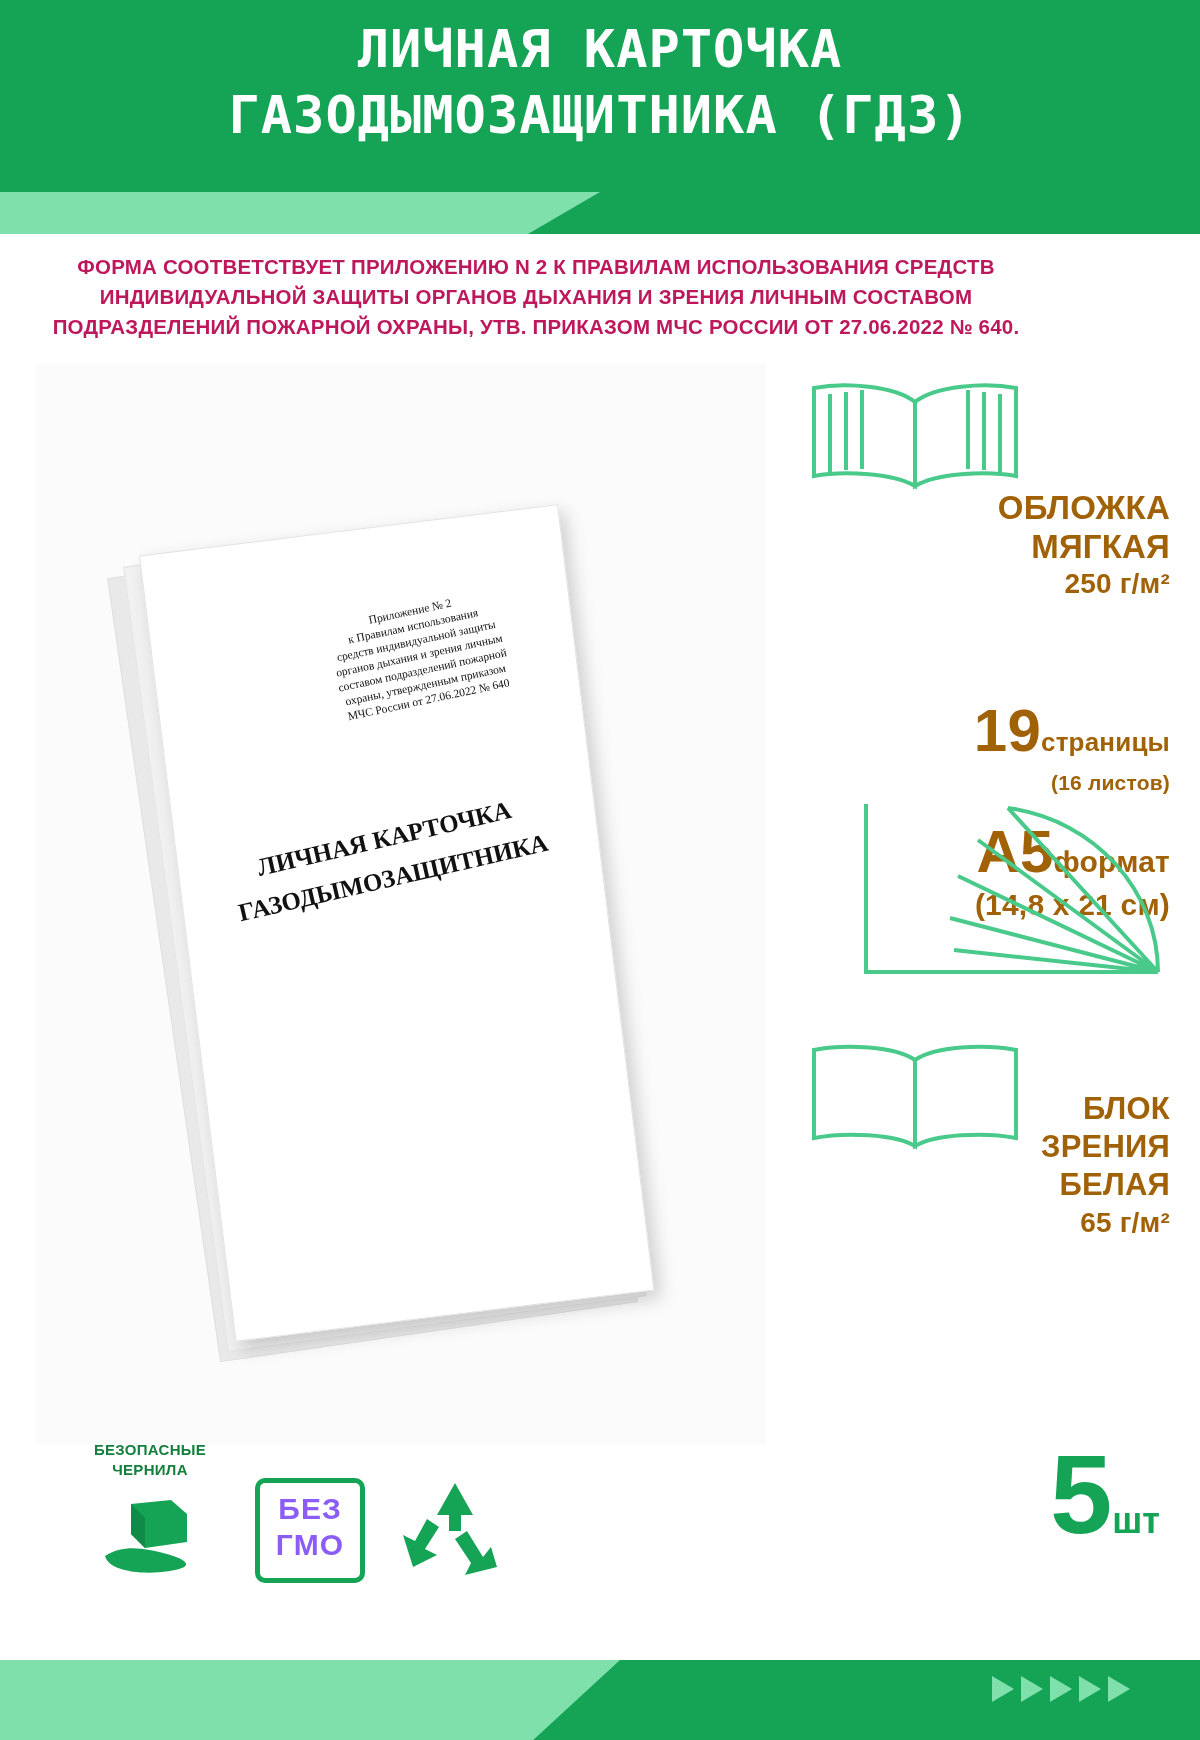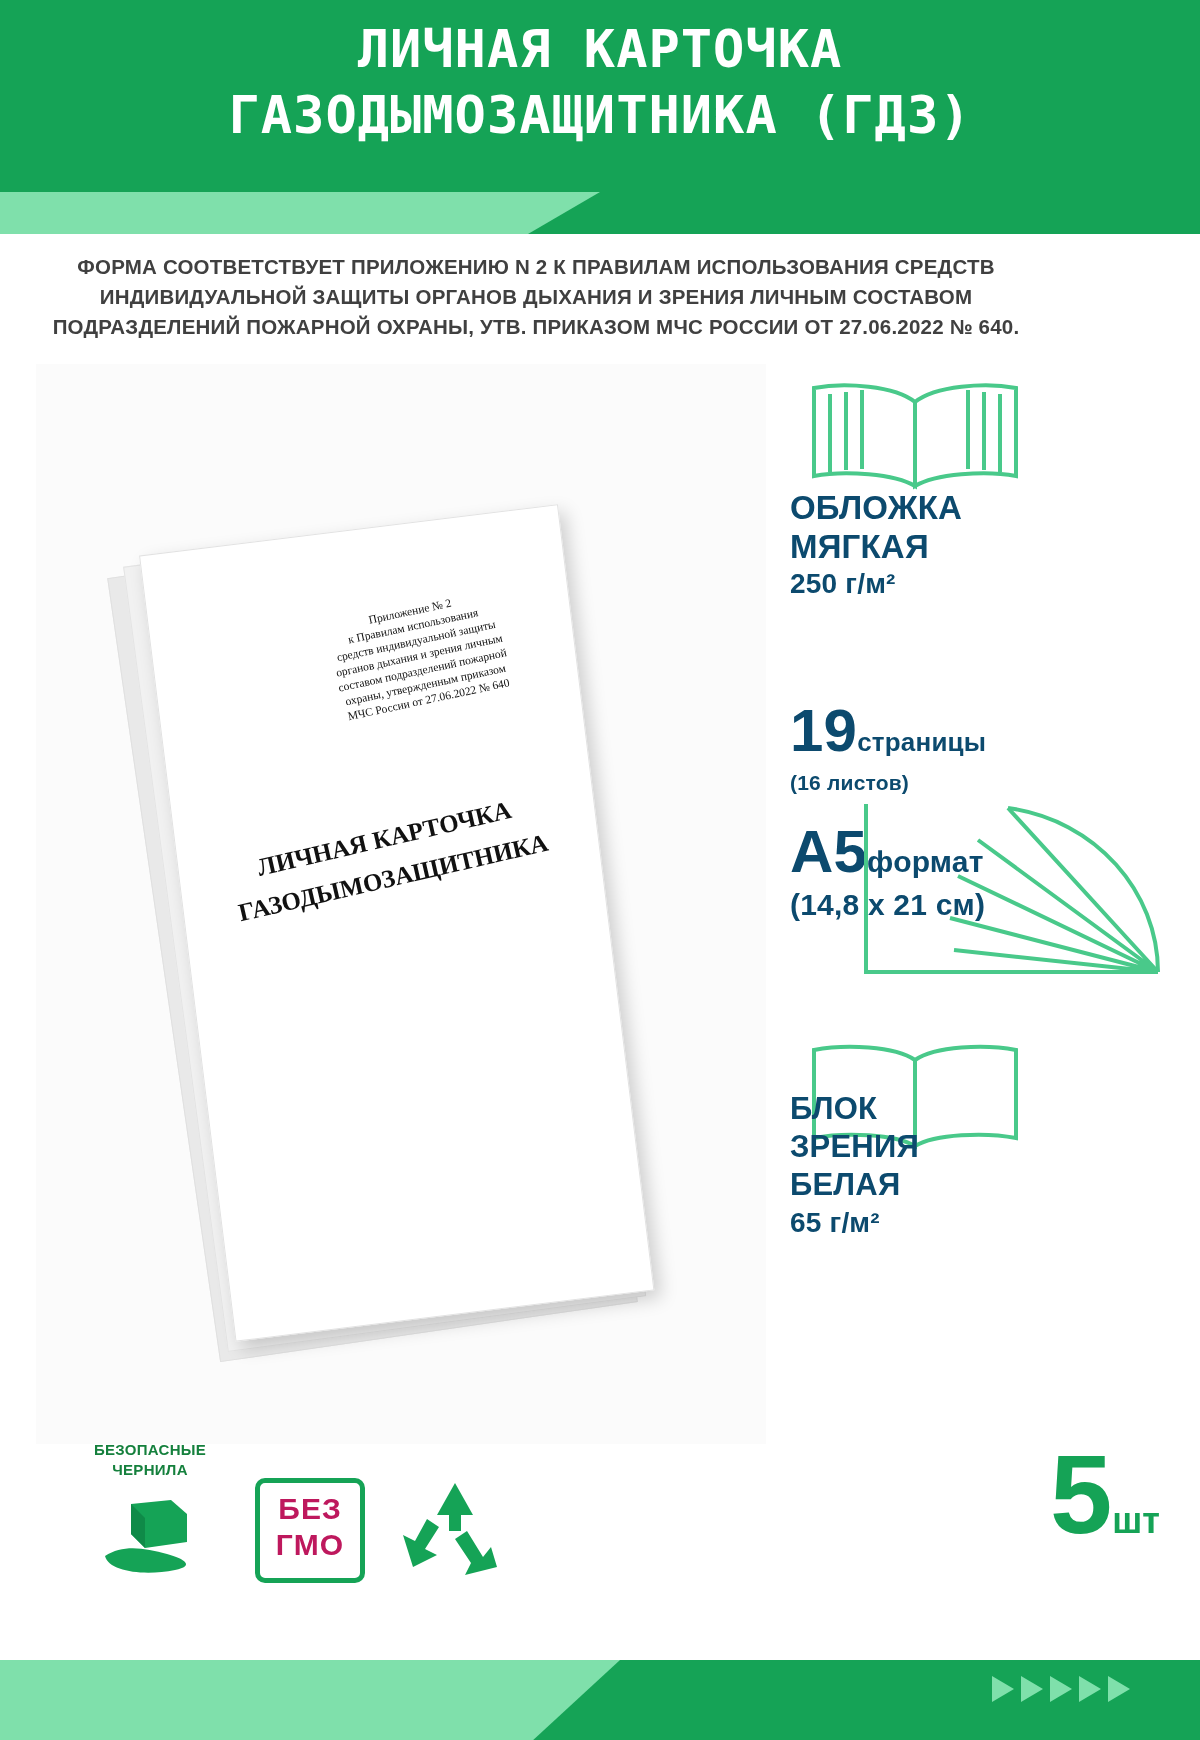--- a/index.html
+++ b/index.html
@@ -63,21 +63,21 @@
     clip-path: polygon(0 0, 100% 0, 88% 100%, 0 100%);
   }
 
   
   .subtitle {
     position: absolute;
     left: 0;
     top: 252px;
     width: 1072px;
     text-align: center;
-    color: #404040;
+    color: #be185d;
     font-size: 20.5px;
     line-height: 30px;
     font-weight: bold;
     letter-spacing: 0.2px;
   }
   .subtitle div { white-space: nowrap; }
 
   
   .photo {
     position: absolute;
@@ -167,22 +167,22 @@
     top: 380px;
     width: 380px;
     height: 1070px;
   }
 
   .feature {
     position: absolute;
     width: 380px;
   }
   .feature-text {
-    text-align: left;
-    color: #0c4a6e;
+    text-align: right;
+    color: #a16207;
     font-weight: bold;
     letter-spacing: 0.2px;
   }
 
   .f-cover { top: 0; }
   .f-cover .line1 { font-size: 33px; line-height: 39px; }
   .f-cover .line2 { font-size: 33px; line-height: 39px; }
   .f-cover .line3 { font-size: 28px; line-height: 36px; }
 
   .f-pages { top: 320px; }
@@ -258,21 +258,21 @@
     height: 105px;
     border: 5px solid #15a356;
     border-radius: 10px;
     box-sizing: border-box;
   }
   .badge-gmo .t1, .badge-gmo .t2 {
     position: absolute;
     left: 0;
     width: 130px;
     text-align: center;
-    color: #be185d;
+    color: #8b5cf6;
     font-weight: bold;
     font-size: 30px;
     line-height: 34px;
     letter-spacing: 1px;
   }
   .badge-gmo .t1 { top: 14px; }
   .badge-gmo .t2 { top: 50px; }
   .badge-recycle {
     position: absolute;
     left: 355px;

